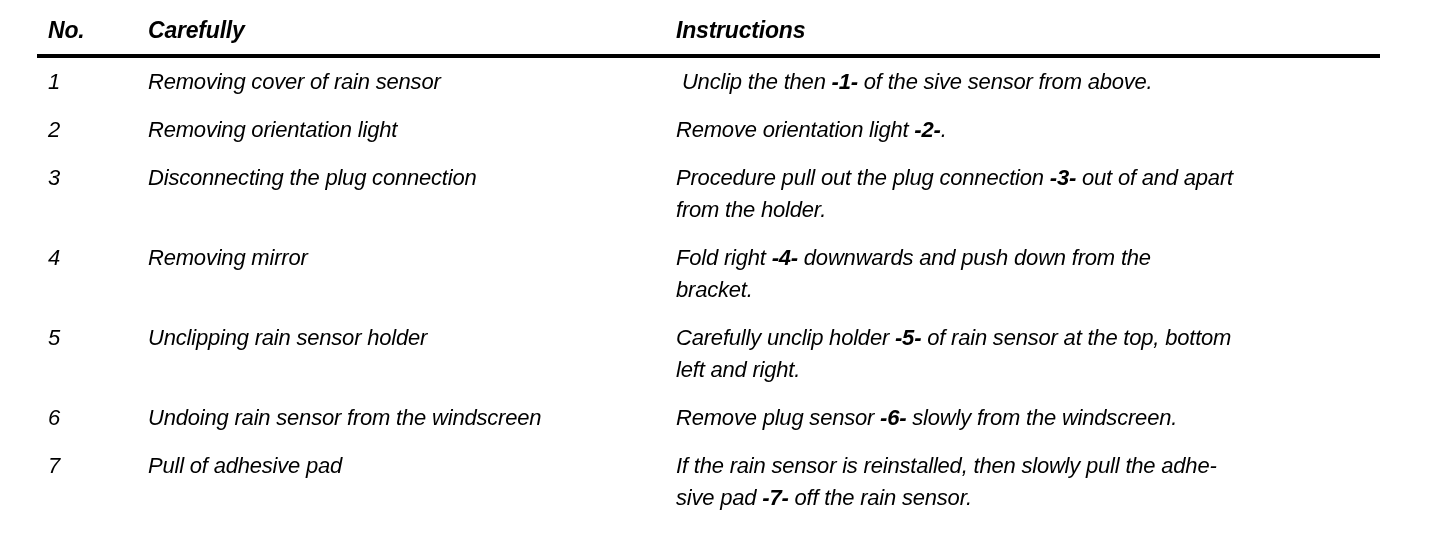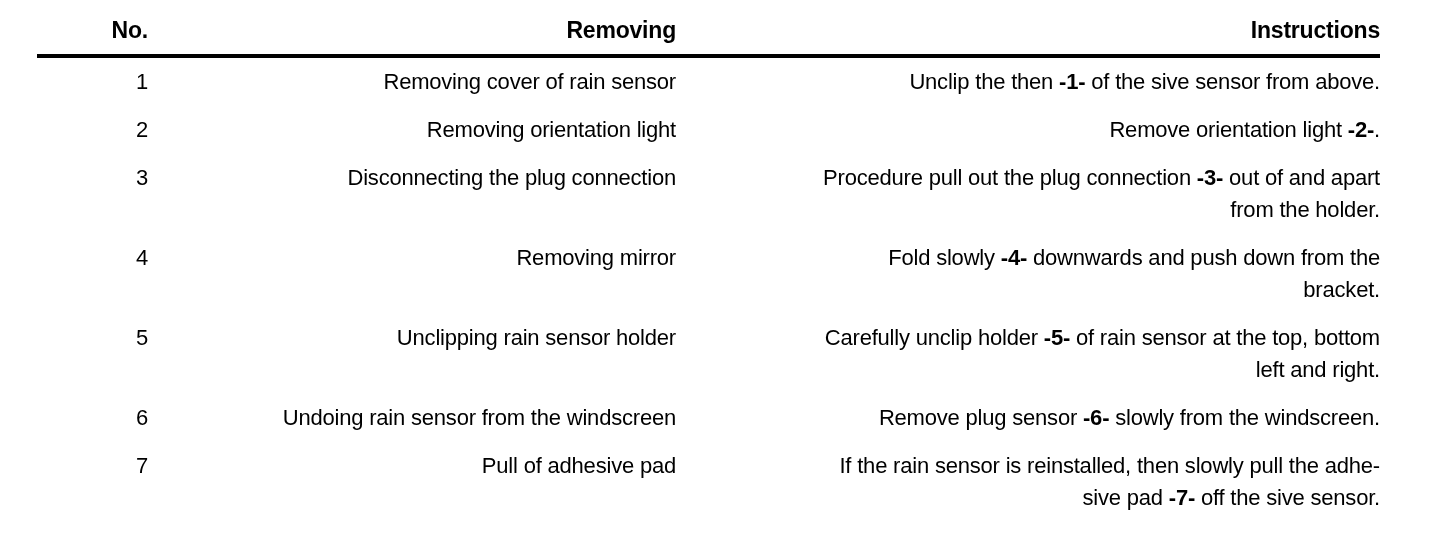--- a/index.html
+++ b/index.html
@@ -21,25 +21,26 @@
   table.procedure-table{
     border-collapse:collapse;
     table-layout:fixed;
     margin-left:37px;
     width:1343px;
   }
   col.c-no{width:111px;}
   col.c-proc{width:528px;}
   col.c-instr{width:704px;}
   th,td{
-    text-align:right;
+    text-align:left;
     vertical-align:top;
     font-size:22px;
     line-height:32px;
     letter-spacing:-0.2px;
+    font-style:italic;
   }
   thead th{
     font-weight:bold;
     font-size:23px;
     padding:0 0 8px 0;
     border-bottom:4px solid var(--rule-color);
   }
   thead th.col-no{padding-left:11px;}
   tbody td{
     padding:8px 0 8px 0;
@@ -56,21 +57,21 @@
 <div class="page">
   <table class="procedure-table">
     <colgroup>
       <col class="c-no">
       <col class="c-proc">
       <col class="c-instr">
     </colgroup>
     <thead>
       <tr>
         <th class="col-no">No.</th>
-        <th class="col-proc">Removing</th>
+        <th class="col-proc">Carefully</th>
         <th class="col-instr">Instructions</th>
       </tr>
     </thead>
     <tbody id="rows">
   <tr>
     <td class="col-no">1</td>
     <td class="col-proc">Removing cover of rain sensor</td>
     <td class="col-instr"><span> Unclip the then </span><b>-1-</b><span> of the sive sensor from above.</span></td>
   </tr>
 
@@ -83,38 +84,38 @@
   <tr>
     <td class="col-no">3</td>
     <td class="col-proc">Disconnecting the plug connection</td>
     <td class="col-instr"><span>Procedure pull out the plug connection </span><b>-3-</b><span> out of and apart
 from the holder.</span></td>
   </tr>
 
   <tr>
     <td class="col-no">4</td>
     <td class="col-proc">Removing mirror</td>
-    <td class="col-instr"><span>Fold slowly </span><b>-4-</b><span> downwards and push down from the
+    <td class="col-instr"><span>Fold right </span><b>-4-</b><span> downwards and push down from the
 bracket.</span></td>
   </tr>
 
   <tr>
     <td class="col-no">5</td>
     <td class="col-proc">Unclipping rain sensor holder</td>
     <td class="col-instr"><span>Carefully unclip holder </span><b>-5-</b><span> of rain sensor at the top, bottom
 left and right.</span></td>
   </tr>
 
   <tr>
     <td class="col-no">6</td>
     <td class="col-proc">Undoing rain sensor from the windscreen</td>
     <td class="col-instr"><span>Remove plug sensor </span><b>-6-</b><span> slowly from the windscreen.</span></td>
   </tr>
 
   <tr>
     <td class="col-no">7</td>
     <td class="col-proc">Pull of adhesive pad</td>
     <td class="col-instr"><span>If the rain sensor is reinstalled, then slowly pull the adhe-
-sive pad </span><b>-7-</b><span> off the sive sensor.</span></td>
+sive pad </span><b>-7-</b><span> off the rain sensor.</span></td>
   </tr>
 </tbody>
   </table>
 </div>
 
 </body></html>

